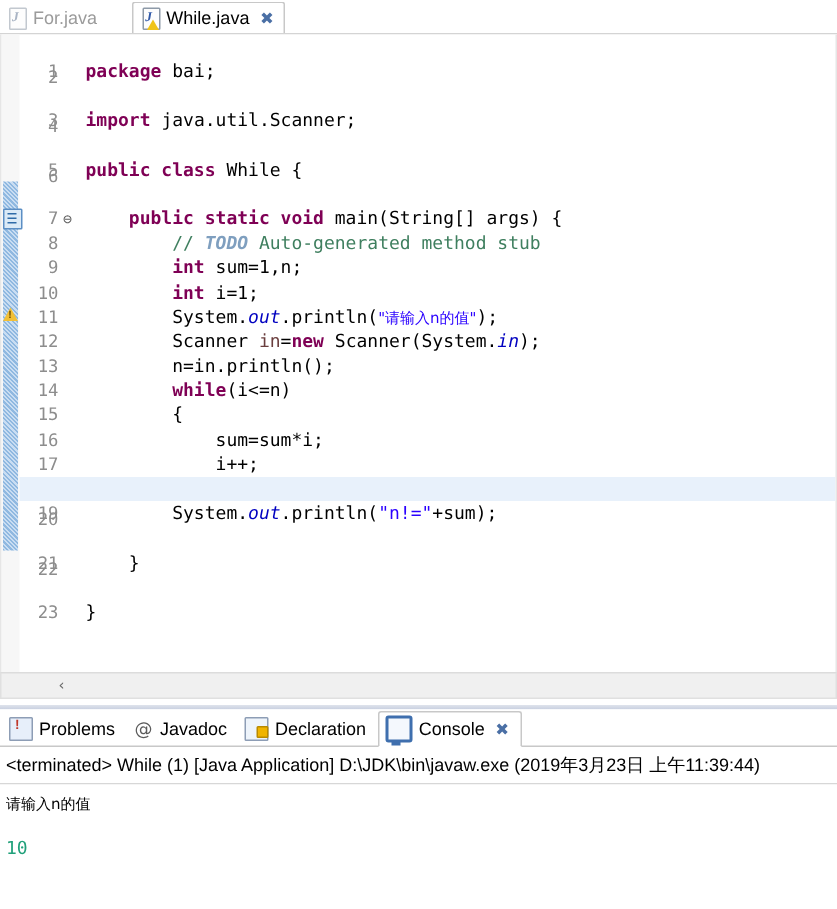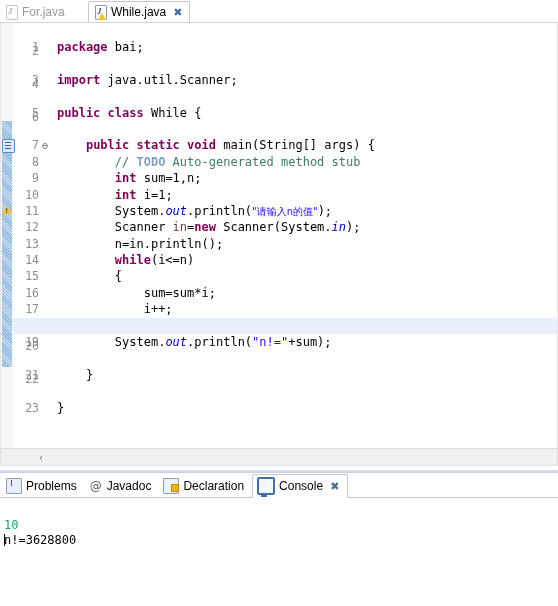--- a/index.html
+++ b/index.html
@@ -106,21 +106,21 @@
   }
   .fold{
     display:inline-block;width:12px;text-align:center;color:#5f5f5f;
     font-size:10px;
   }
   .ctext{display:inline-block;padding-left:6px;margin-top:16px;}
 
   .kw{color:#7f0055;font-weight:bold;}
   .str{color:#2a00ff;}
   .cm{color:#3f7f5f;}
-  .todo{color:#7f9fbf;font-weight:bold;}
+  .todo{color:#7f9fbf;font-weight:bold;font-style:italic;}
   .fld{color:#0000c0;font-style:italic;}
   .lvar{color:#6a3e3e;}
   .pln{color:#000000;}
 
   .cjk{font-family:"DejaVu Sans","Liberation Sans",sans-serif;font-size:10px;}
 
   
   .hscroll{
     position:relative;height:16px;background:#f0f0f0;
     border:1px solid #e0e0e0;border-top:1px solid #dcdcdc;
@@ -286,21 +286,22 @@
         <span class="vicon ic-decl"></span>
         <span>Declaration</span>
       </div>
       <div class="vtab active">
         <span class="vicon ic-console"></span>
         <span>Console</span>
         <span class="vclose">✖</span>
       </div>
     </div>
 
+    <div class="termline">&lt;terminated&gt; While (1) [Java Application] D:\JDK\bin\javaw.exe (2019年3月23日 上午11:39:44)</div>
 
     <div class="outarea" id="outarea">
+        <div class="oline"><span class="cjkout">请输入n的值</span></div>
         <div class="oline blank"><span></span></div>
         <div class="oline green"><span>10</span></div>
-        <div class="oline"><span class="caret"></span><span>n!=3628800</span></div>
       </div>
   </div>
 
 </div>
 
 </body></html>

